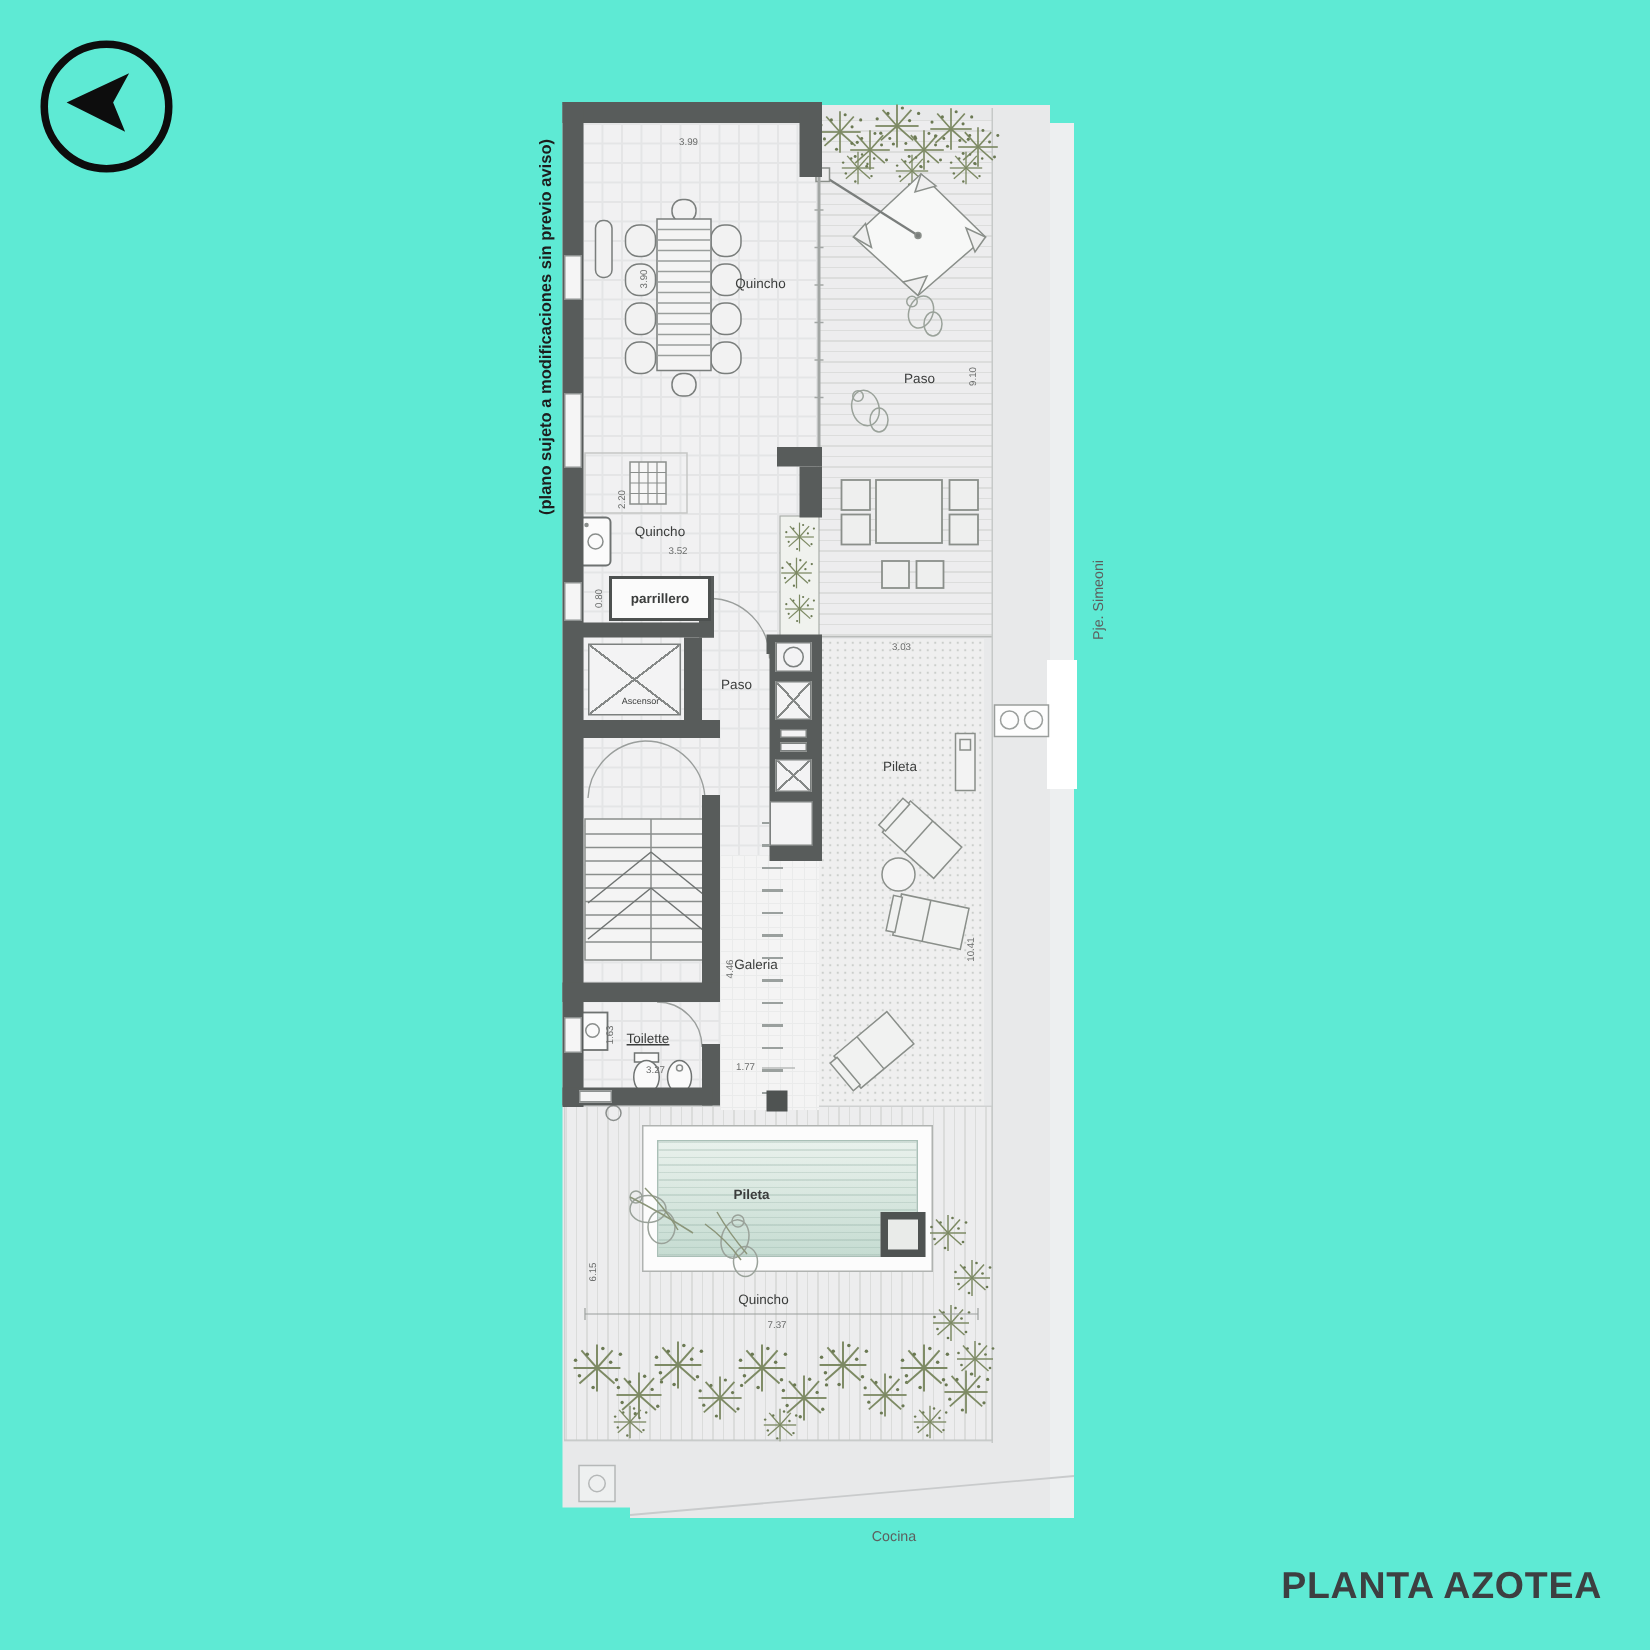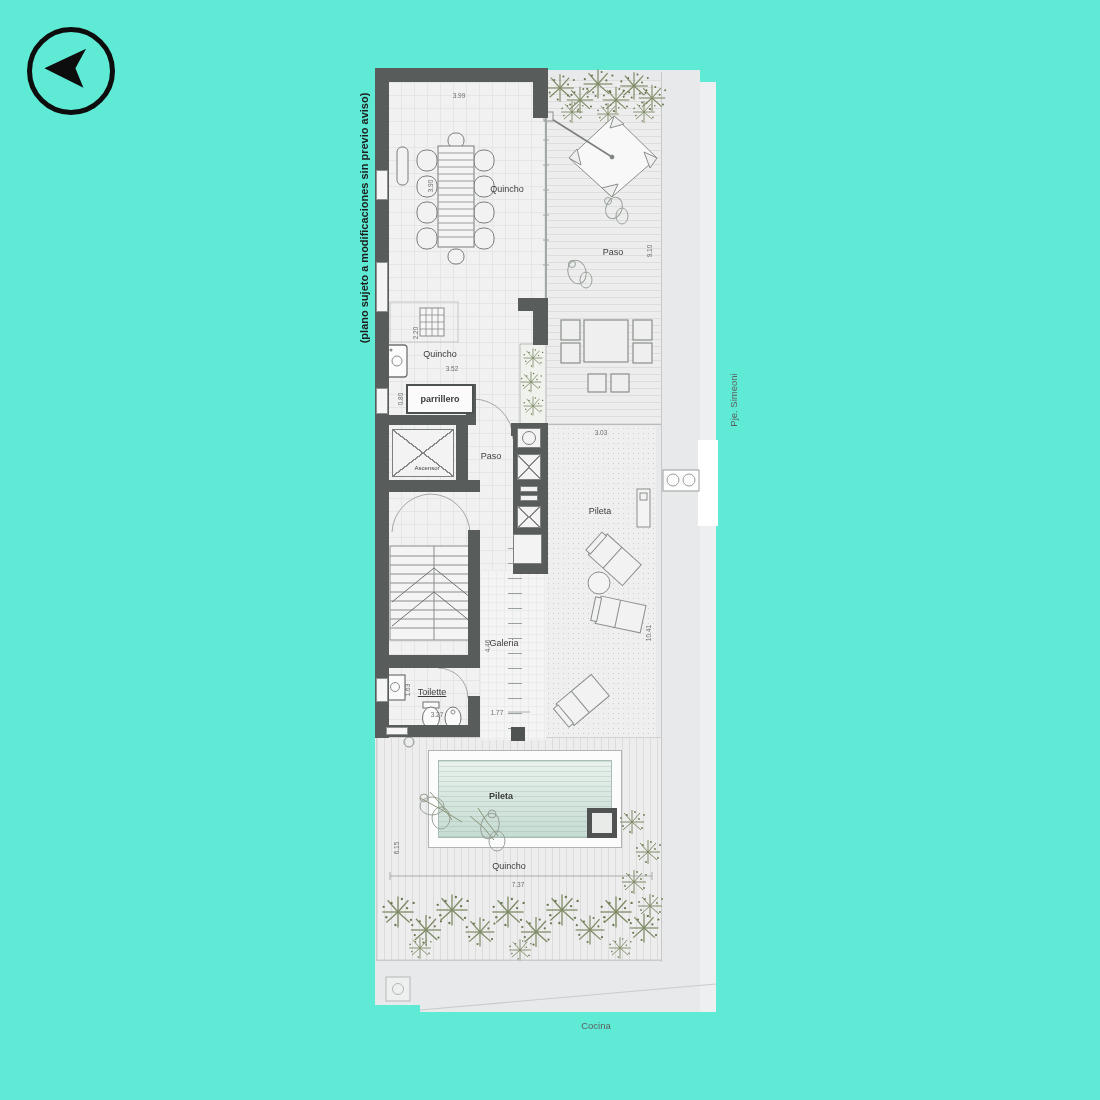--- a/index.html
+++ b/index.html
@@ -400,14 +400,15 @@
   <div class="street" style="left:596px;top:1025px;">Cocina</div>
 
   <div id="disclaimer">(plano sujeto a modificaciones sin previo aviso)</div>
 
   <div id="north">
     <svg width="78" height="78" viewBox="0 0 88 88">
       <polygon points="14,41 61,19 49,41 58,63" fill="#0d0d0d"></polygon>
     </svg>
   </div>
 
+  <div id="plan-title">PLANTA AZOTEA</div>
 
 </div>
 
 </body></html>

